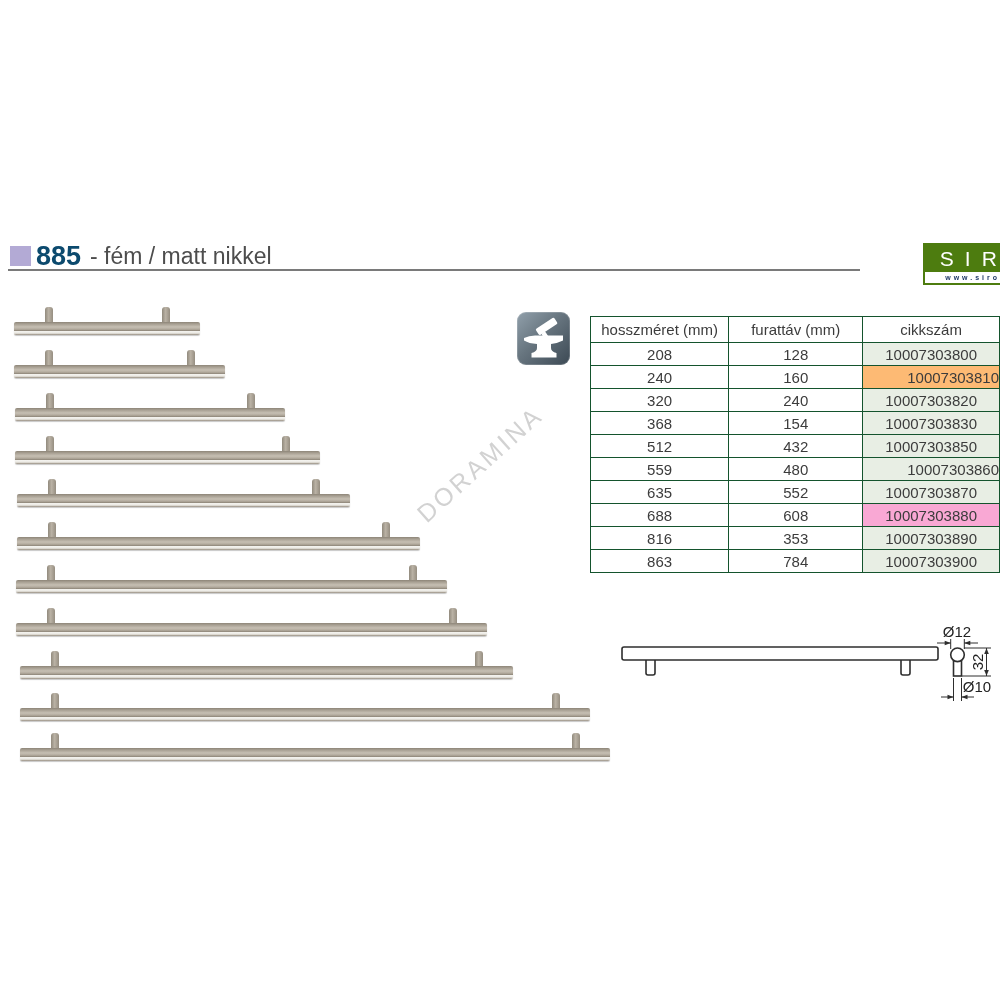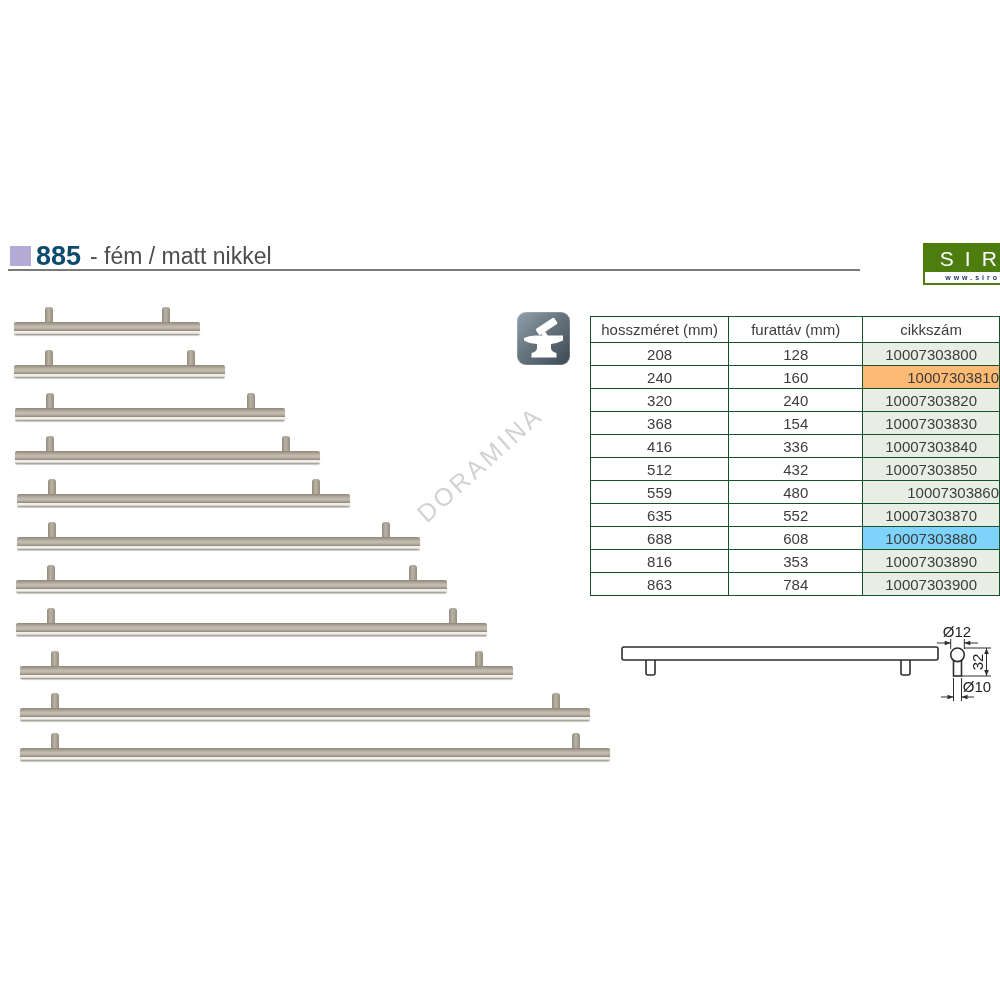--- a/index.html
+++ b/index.html
@@ -172,43 +172,38 @@
           <td>320</td>
           <td>240</td>
           <td style="background: rgb(232, 238, 228);">10007303820</td>
         </tr>
         <tr>
           <td>368</td>
           <td>154</td>
           <td style="background: rgb(232, 238, 228);">10007303830</td>
         </tr>
         <tr>
-          <td>416</td>
-          <td>336</td>
-          <td style="background: rgb(232, 238, 228);">10007303840</td>
-        </tr>
-        <tr>
           <td>512</td>
           <td>432</td>
           <td style="background: rgb(232, 238, 228);">10007303850</td>
         </tr>
         <tr>
           <td>559</td>
           <td>480</td>
           <td style="background: rgb(232, 238, 228); text-align: right;">10007303860</td>
         </tr>
         <tr>
           <td>635</td>
           <td>552</td>
           <td style="background: rgb(232, 238, 228);">10007303870</td>
         </tr>
         <tr>
           <td>688</td>
           <td>608</td>
-          <td style="background: #7dd3fc;">10007303880</td>
+          <td style="background: #f9a8d4;">10007303880</td>
         </tr>
         <tr>
           <td>816</td>
           <td>353</td>
           <td style="background: rgb(232, 238, 228);">10007303890</td>
         </tr>
         <tr>
           <td>863</td>
           <td>784</td>
           <td style="background: rgb(232, 238, 228);">10007303900</td>

